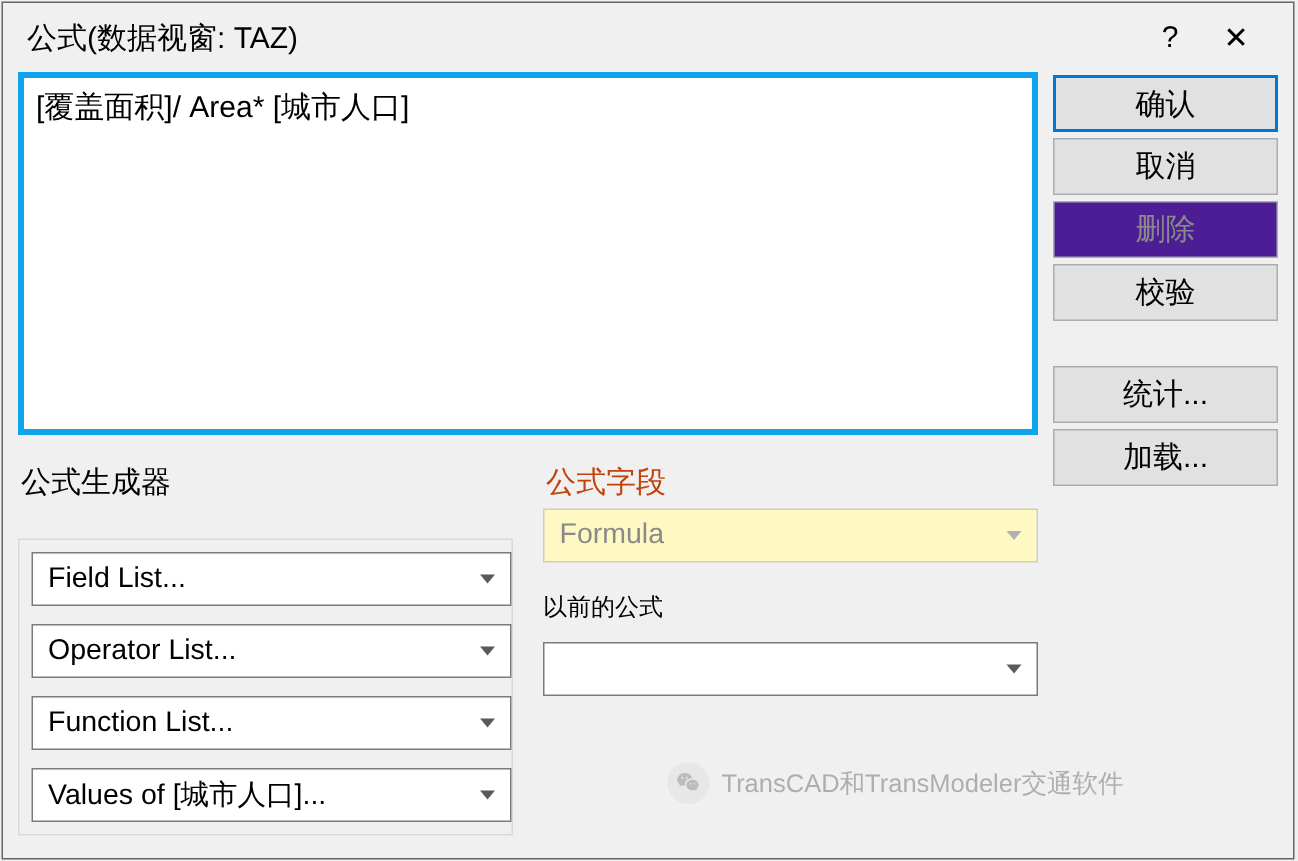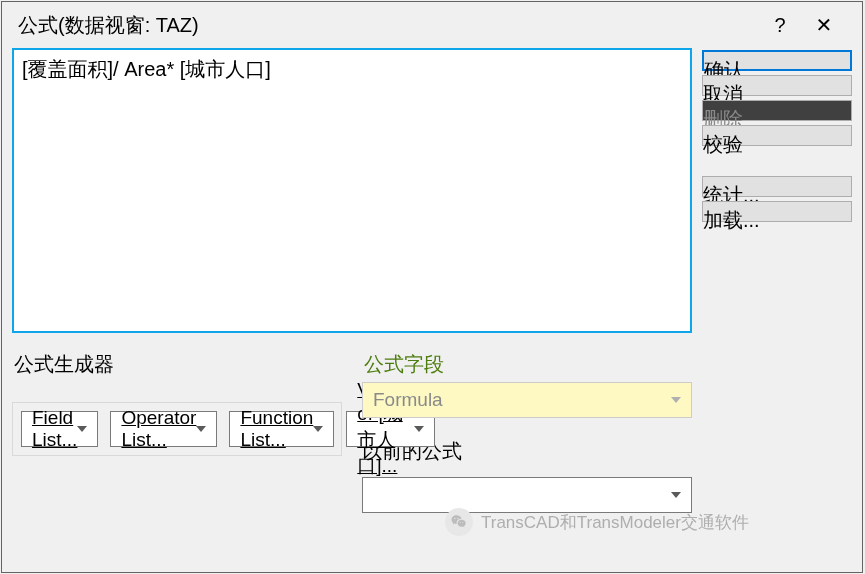--- a/index.html
+++ b/index.html
@@ -49,74 +49,75 @@
   }
   .right {
     width: 150px;
     display: flex;
     flex-direction: column;
     gap: 4px;
     padding-top: 2px;
   }
   .formula-box {
     width: 100%;
-    height: 285px;
-    border: 2px solid #0ea5e9;
+    height: 242px;
+    border: 4px solid #0ea5e9;
     background: #fff;
     padding: 6px 8px;
     font-size: 20px;
     color: #000;
     resize: none;
     outline: none;
     font-family: inherit;
   }
   .btn {
-    height: 21px;
+    height: 38px;
     background: #e1e1e1;
     border: 1px solid #adadad;
     font-size: 20px;
     color: #000;
+    text-align: center;
     line-height: 36px;
     cursor: pointer;
     user-select: none;
   }
   .btn.primary {
     border: 2px solid #0078d7;
     background: #e1e1e1;
   }
   .btn.disabled {
     color: #8a8a8a;
-    background: #404040;
+    background: #4c1d95;
     cursor: default;
   }
   .lower {
     display: flex;
     flex-direction: row;
     gap: 20px;
     margin-top: 18px;
   }
   .builder {
     width: 330px;
     display: flex;
     flex-direction: column;
     gap: 20px;
   }
   .section-label {
     font-size: 20px;
     color: #000;
     margin-bottom: 4px;
     padding-left: 2px;
   }
-  .section-label.gray { color: #4d7c0f; }
+  .section-label.gray { color: #c2410c; }
   .group-box {
     border: 1px solid #d9d9d9;
     padding: 8px 0 8px 8px;
     display: flex;
+    flex-direction: column;
     gap: 12px;
-    text-decoration: underline;
   }
   .combo {
     height: 36px;
     border: 1px solid #7a7a7a;
     background: #fff;
     display: flex;
     align-items: center;
     padding: 0 10px;
     font-size: 19px;
     color: #000;
@@ -136,21 +137,21 @@
     border-right: 5px solid transparent;
     border-top: 6px solid #5a5a5a;
   }
   .combo.disabled .arrow { border-top-color: #b0b0b0; }
   .field-col {
     flex: 1;
     display: flex;
     flex-direction: column;
   }
   .prev-label {
-    font-size: 20px;
+    font-size: 16px;
     color: #000;
     margin-top: 20px;
     margin-bottom: 12px;
   }
   .watermark {
     position: absolute;
     bottom: 38px;
     left: 445px;
     display: flex;
     align-items: center;

